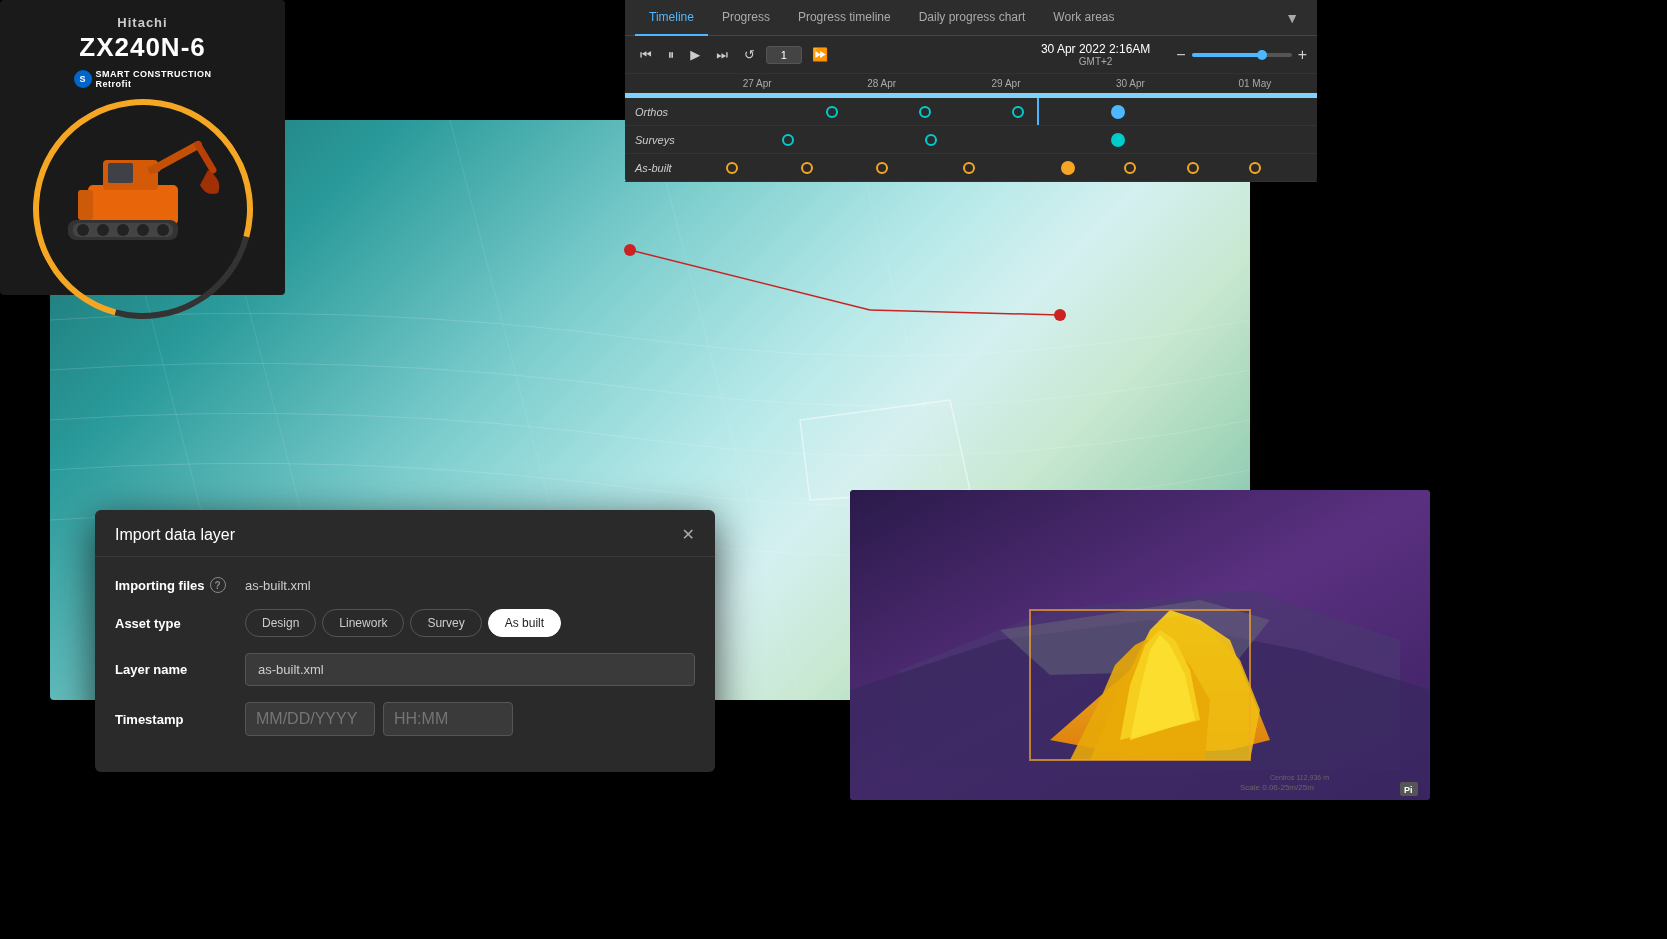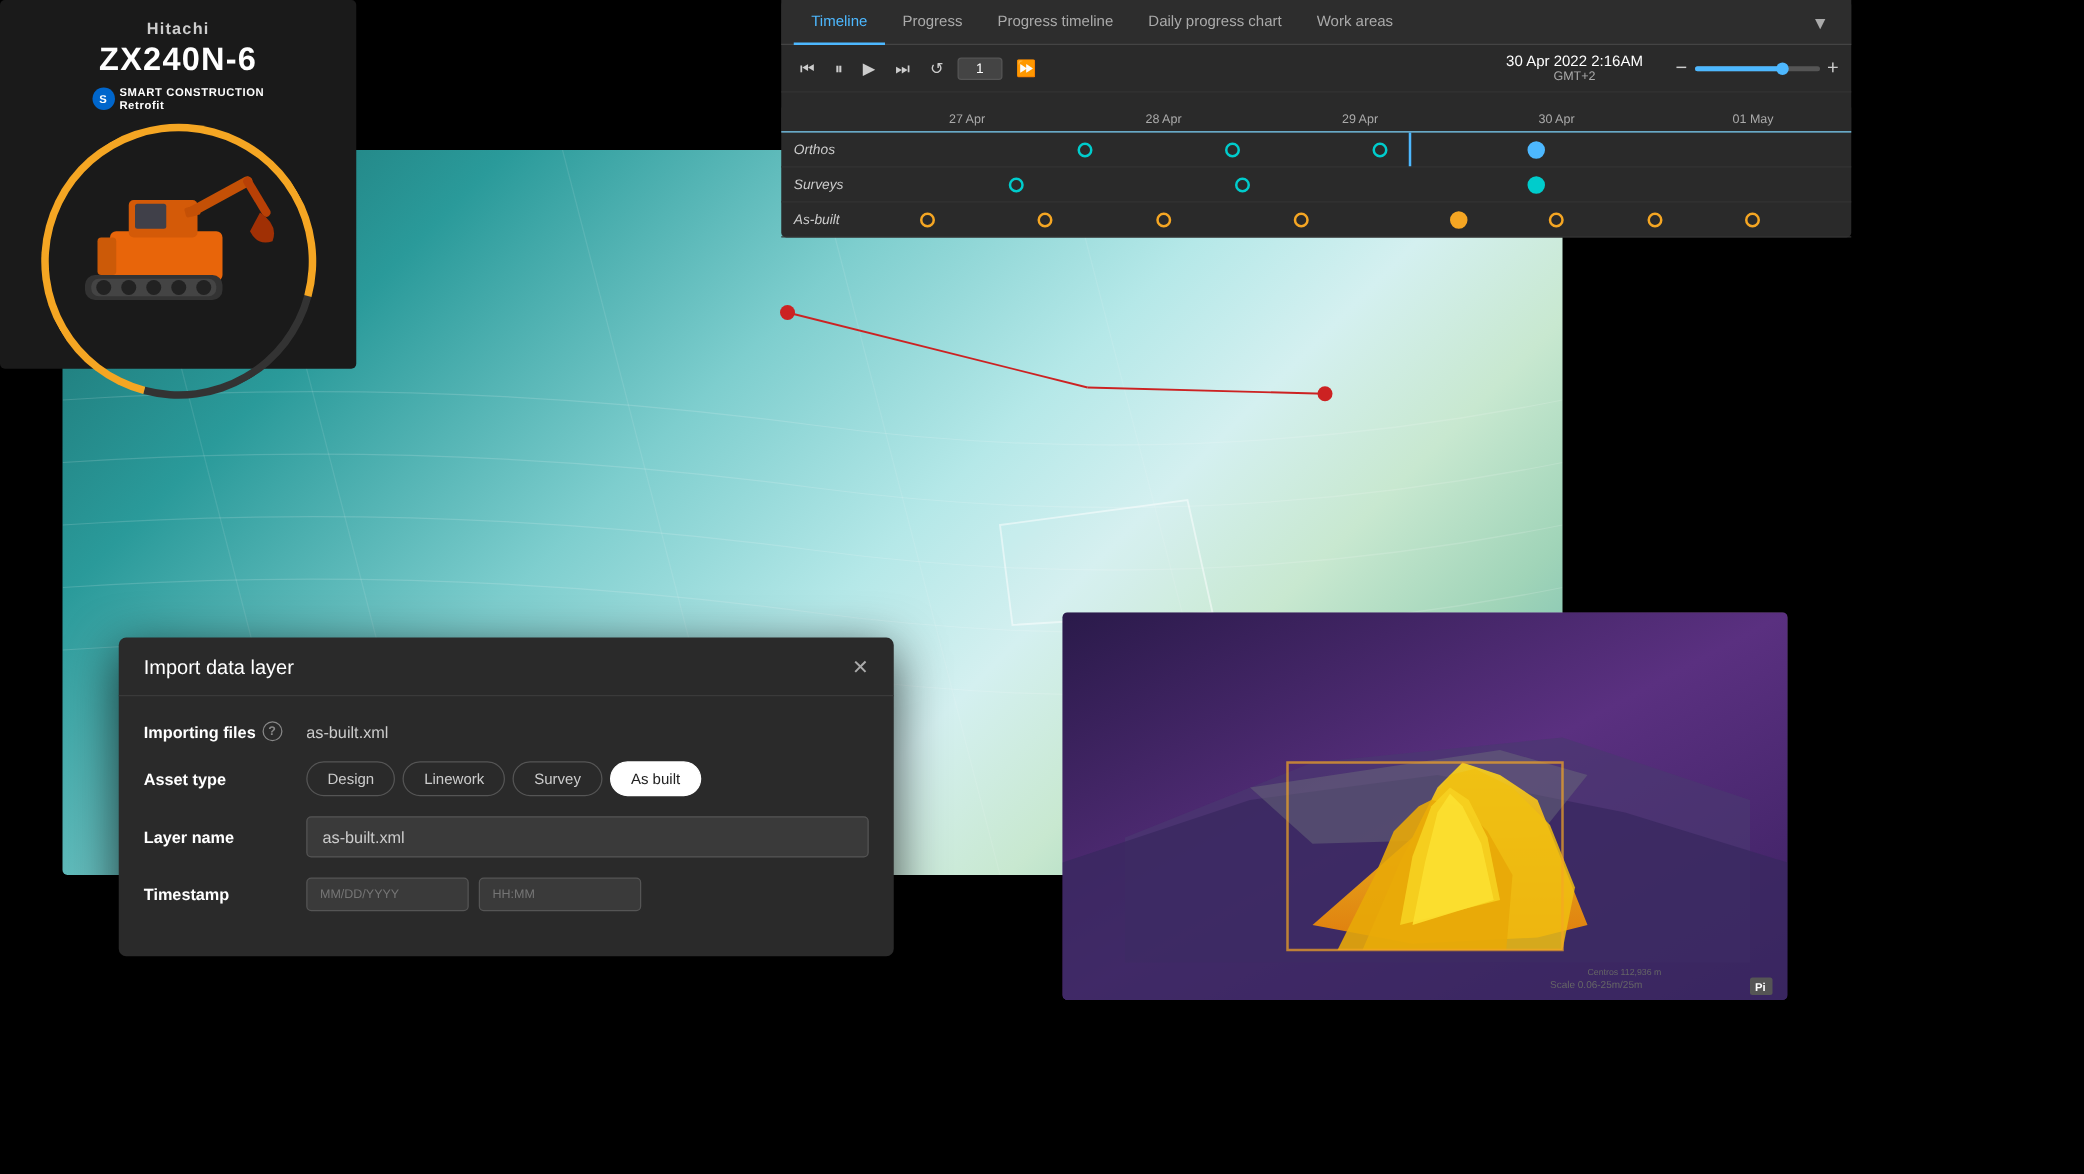--- a/index.html
+++ b/index.html
@@ -120,21 +120,21 @@
     .excavator-svg {
       width: 170px;
       height: 130px;
     }
 
     
     .timeline-panel {
       position: absolute;
       top: 0;
       left: 625px;
-      width: 856px;
+      width: 692px;
       background: #2a2a2a;
       border-radius: 4px;
       z-index: 20;
     }
 
     .timeline-tabs {
       display: flex;
       align-items: center;
       background: #2d2d2d;
       padding: 0 10px;
@@ -263,23 +263,22 @@
       padding: 0;
     }
 
     .timeline-dates {
       display: flex;
       padding: 4px 0;
       padding-left: 70px;
       font-size: 10px;
       color: #aaa;
       background: #2a2a2a;
-      border-bottom: 1px solid #7dd3fc;
+      border-bottom: 5px solid #7dd3fc;
       position: relative;
-      margin-top: 12px;
     }
 
     .date-marker {
       flex: 1;
       text-align: center;
     }
 
     .timeline-row {
       display: flex;
       align-items: center;
@@ -461,21 +460,21 @@
     .timestamp-inputs {
       display: flex;
       gap: 8px;
     }
 
     .ts-input {
       background: #3a3a3a;
       border: 1px solid #555;
       border-radius: 4px;
       color: #555;
-      font-size: 10px;
+      font-size: 16px;
       padding: 7px 10px;
       width: 130px;
     }
 
     .dialog-footer {
       display: flex;
       justify-content: flex-end;
       gap: 10px;
       padding: 12px 20px 16px;
     }

